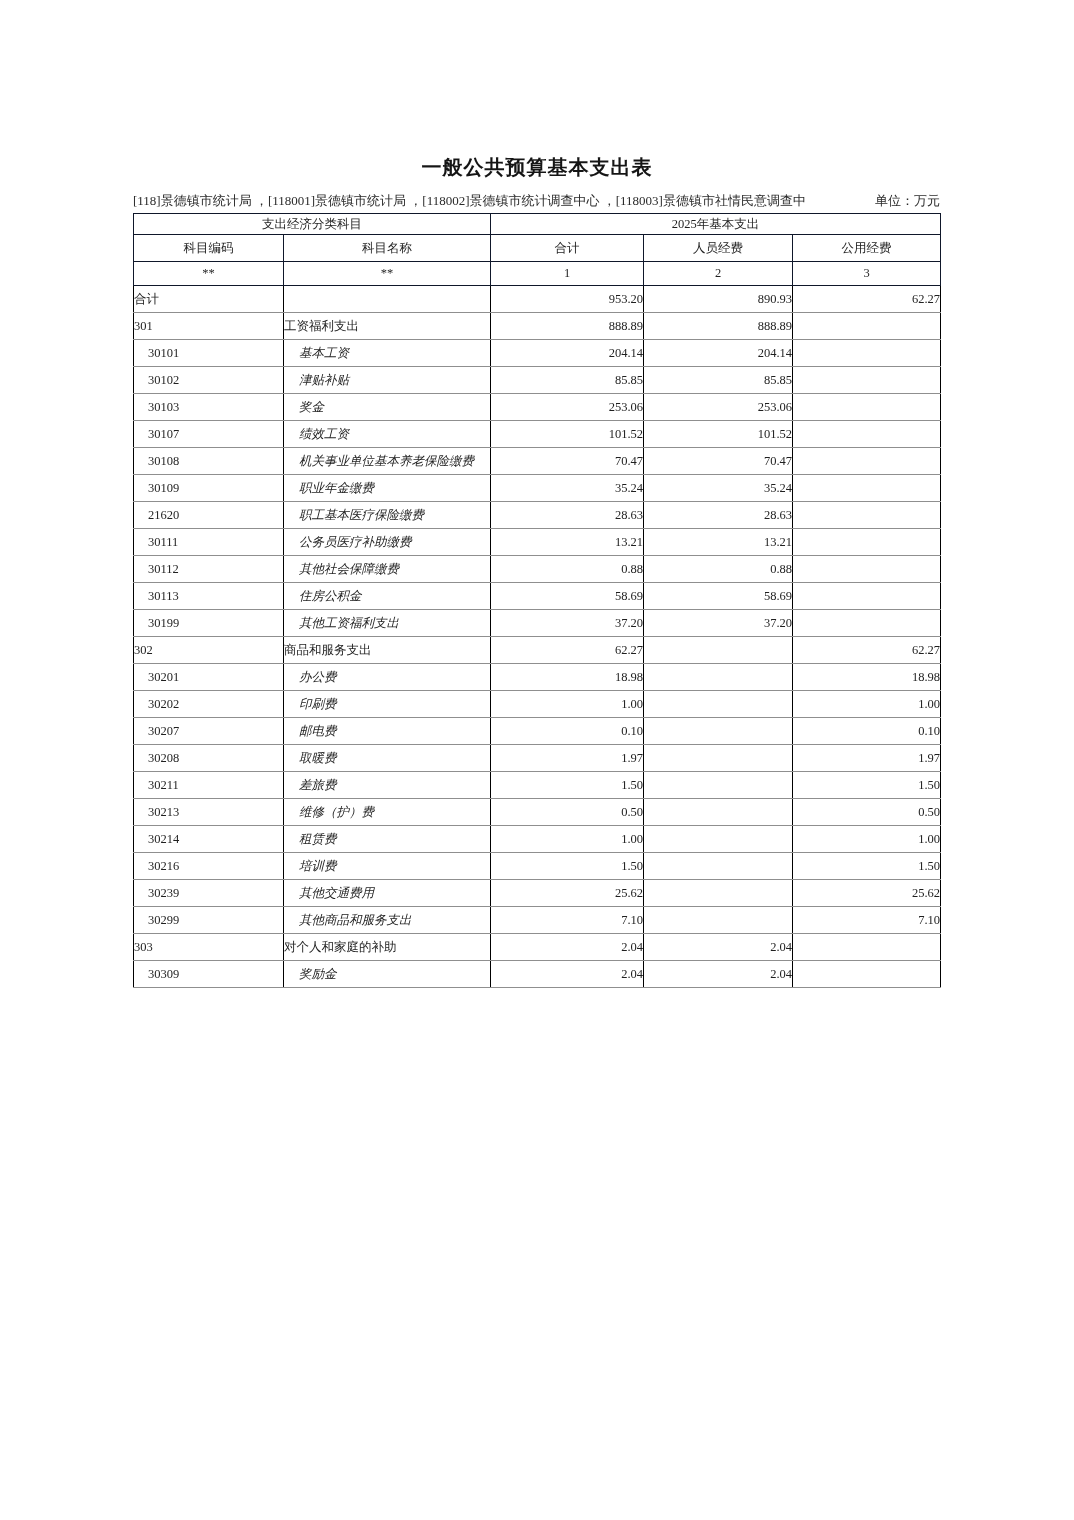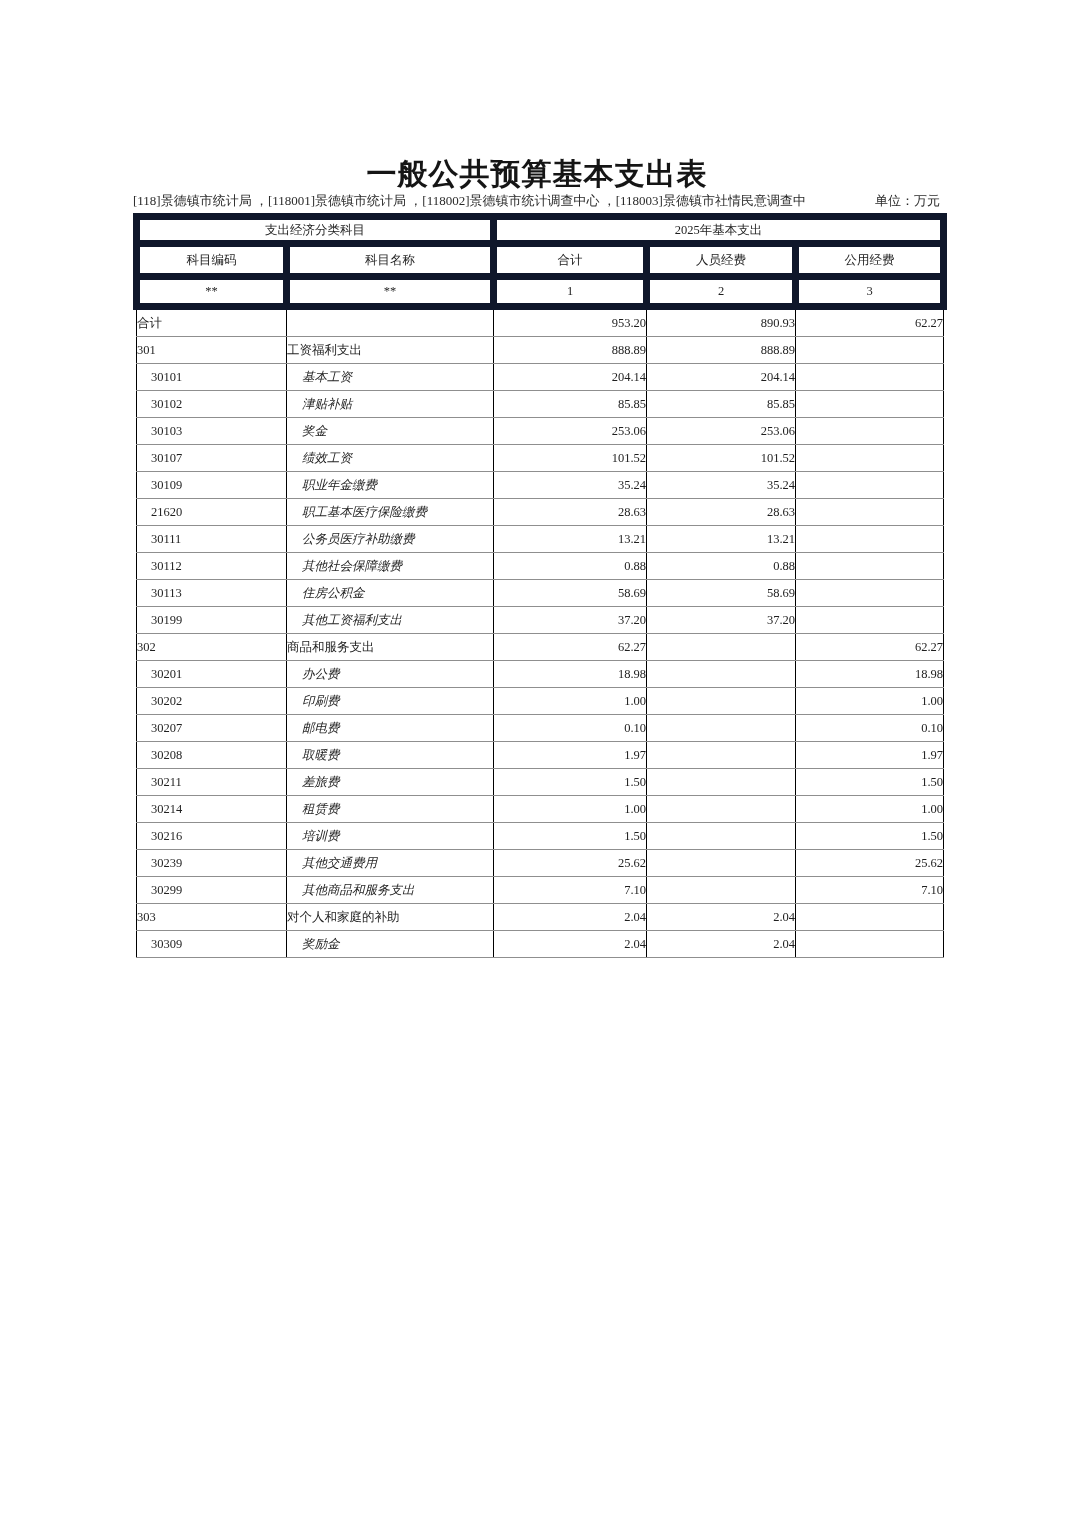--- a/index.html
+++ b/index.html
@@ -7,21 +7,21 @@
     position:relative;
     width:1074px; height:1520px;
     background:#ffffff;
     font-family:"Liberation Serif","DejaVu Serif",serif;
     color:#1f1f1f;
     overflow:hidden;
   }
   .title {
     position:absolute; top:154px; left:0; width:100%;
     text-align:center;
-    font-size:30px; font-weight:bold; letter-spacing:1px;
+    font-size:20px; font-weight:bold; letter-spacing:1px;
     color:#151515;
   }
   .meta {
     position:absolute; top:192px; left:133px; width:807px; height:18px;
     font-size:13px;
     display:flex; justify-content:space-between; align-items:flex-end;
     color:#2a2a2a;
     font-family:Liberation Serif, serif;
   }
   .org {
@@ -35,21 +35,21 @@
     font-size:12.5px;
     color:#1f1f1f;
   }
   table.budget th, table.budget td {
     font-weight:normal;
     padding:0;
     overflow:hidden; white-space:nowrap;
     vertical-align:middle;
   }
   thead th {
-    border:7px solid #0f172a;
+    border:1px solid #0f172a;
     text-align:center;
   }
   thead tr.group-row th { height:20px; }
   thead tr.cols-row  th { height:26px; }
   thead tr.mark-row  th { height:23px; }
   tbody td {
     height:26px;
     border-left:1px solid #000000;
     border-right:1px solid #000000;
     border-bottom:1px solid #8f8f8f;
@@ -138,20 +138,27 @@
           <td class="num"></td>
         </tr>
         <tr class="lv1">
           <td class="cell-code">30107</td>
           <td class="cell-name">绩效工资</td>
           <td class="num">101.52</td>
           <td class="num">101.52</td>
           <td class="num"></td>
         </tr>
         <tr class="lv1">
+          <td class="cell-code">30108</td>
+          <td class="cell-name">机关事业单位基本养老保险缴费</td>
+          <td class="num">70.47</td>
+          <td class="num">70.47</td>
+          <td class="num"></td>
+        </tr>
+        <tr class="lv1">
           <td class="cell-code">30109</td>
           <td class="cell-name">职业年金缴费</td>
           <td class="num">35.24</td>
           <td class="num">35.24</td>
           <td class="num"></td>
         </tr>
         <tr class="lv1">
           <td class="cell-code">21620</td>
           <td class="cell-name">职工基本医疗保险缴费</td>
           <td class="num">28.63</td>
@@ -222,20 +229,27 @@
           <td class="num">1.97</td>
         </tr>
         <tr class="lv1">
           <td class="cell-code">30211</td>
           <td class="cell-name">差旅费</td>
           <td class="num">1.50</td>
           <td class="num"></td>
           <td class="num">1.50</td>
         </tr>
         <tr class="lv1">
+          <td class="cell-code">30213</td>
+          <td class="cell-name">维修（护）费</td>
+          <td class="num">0.50</td>
+          <td class="num"></td>
+          <td class="num">0.50</td>
+        </tr>
+        <tr class="lv1">
           <td class="cell-code">30214</td>
           <td class="cell-name">租赁费</td>
           <td class="num">1.00</td>
           <td class="num"></td>
           <td class="num">1.00</td>
         </tr>
         <tr class="lv1">
           <td class="cell-code">30216</td>
           <td class="cell-name">培训费</td>
           <td class="num">1.50</td>

